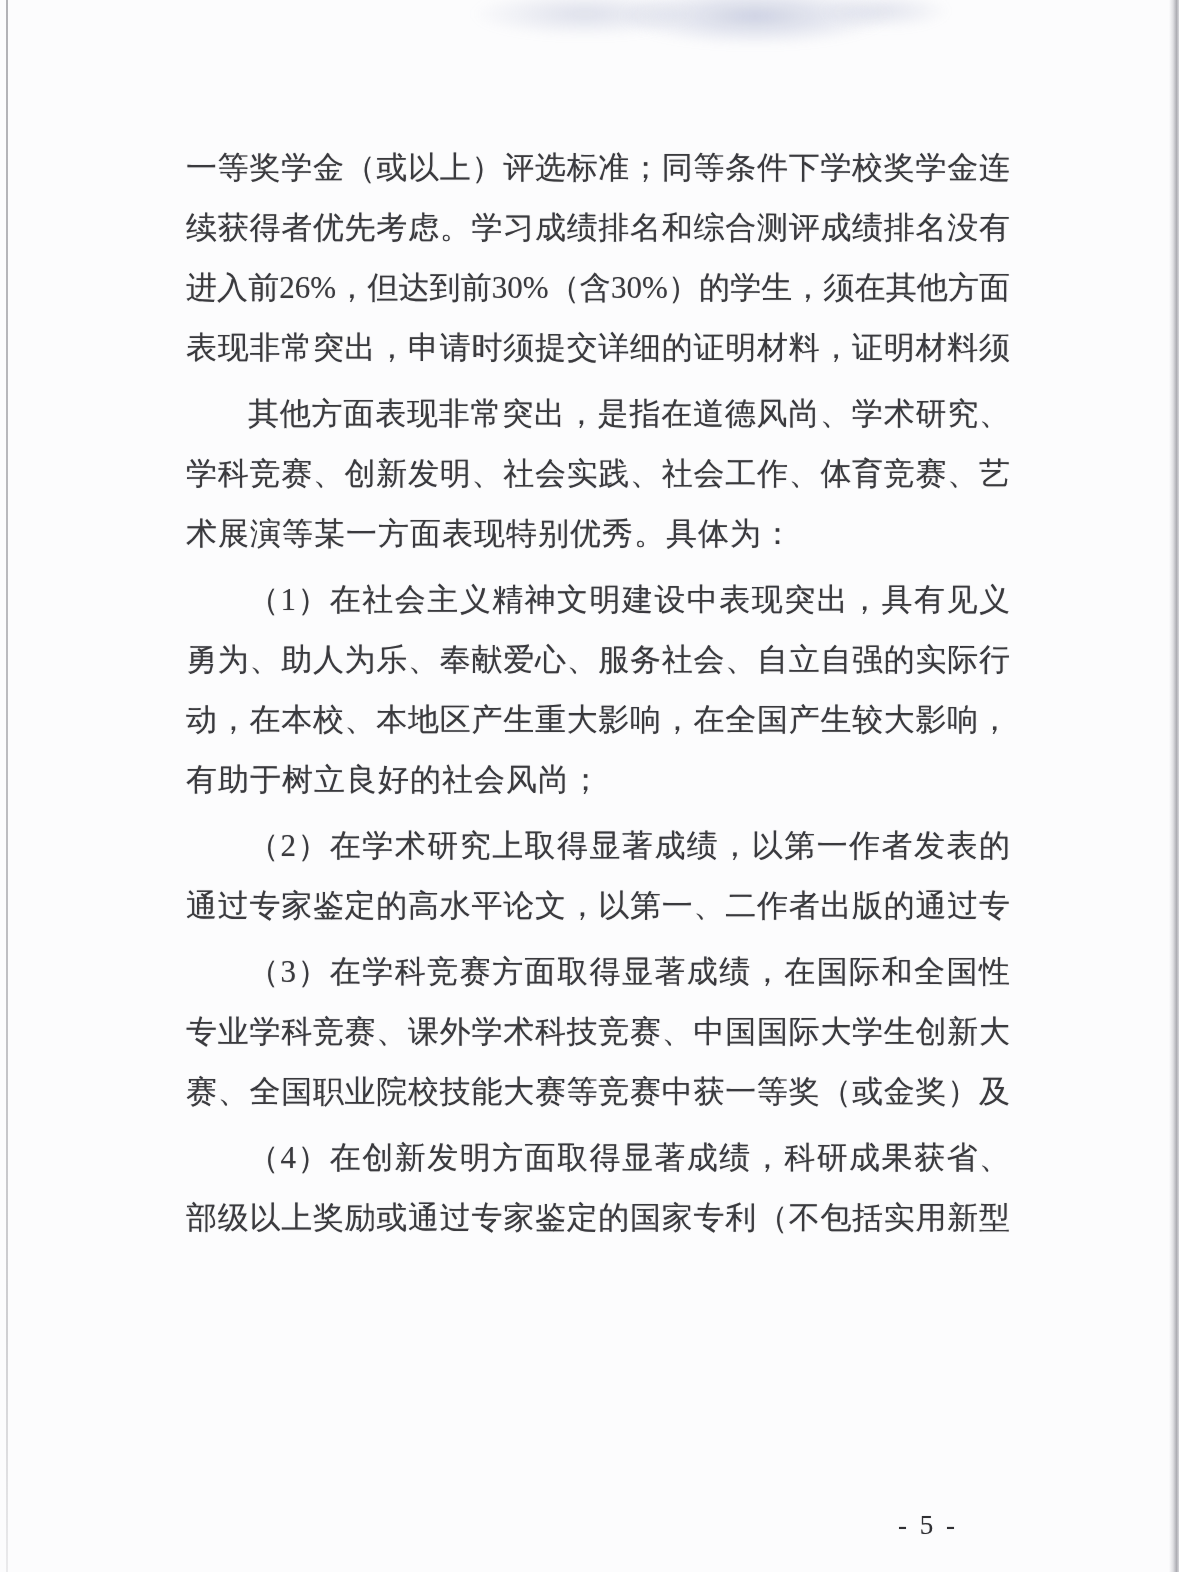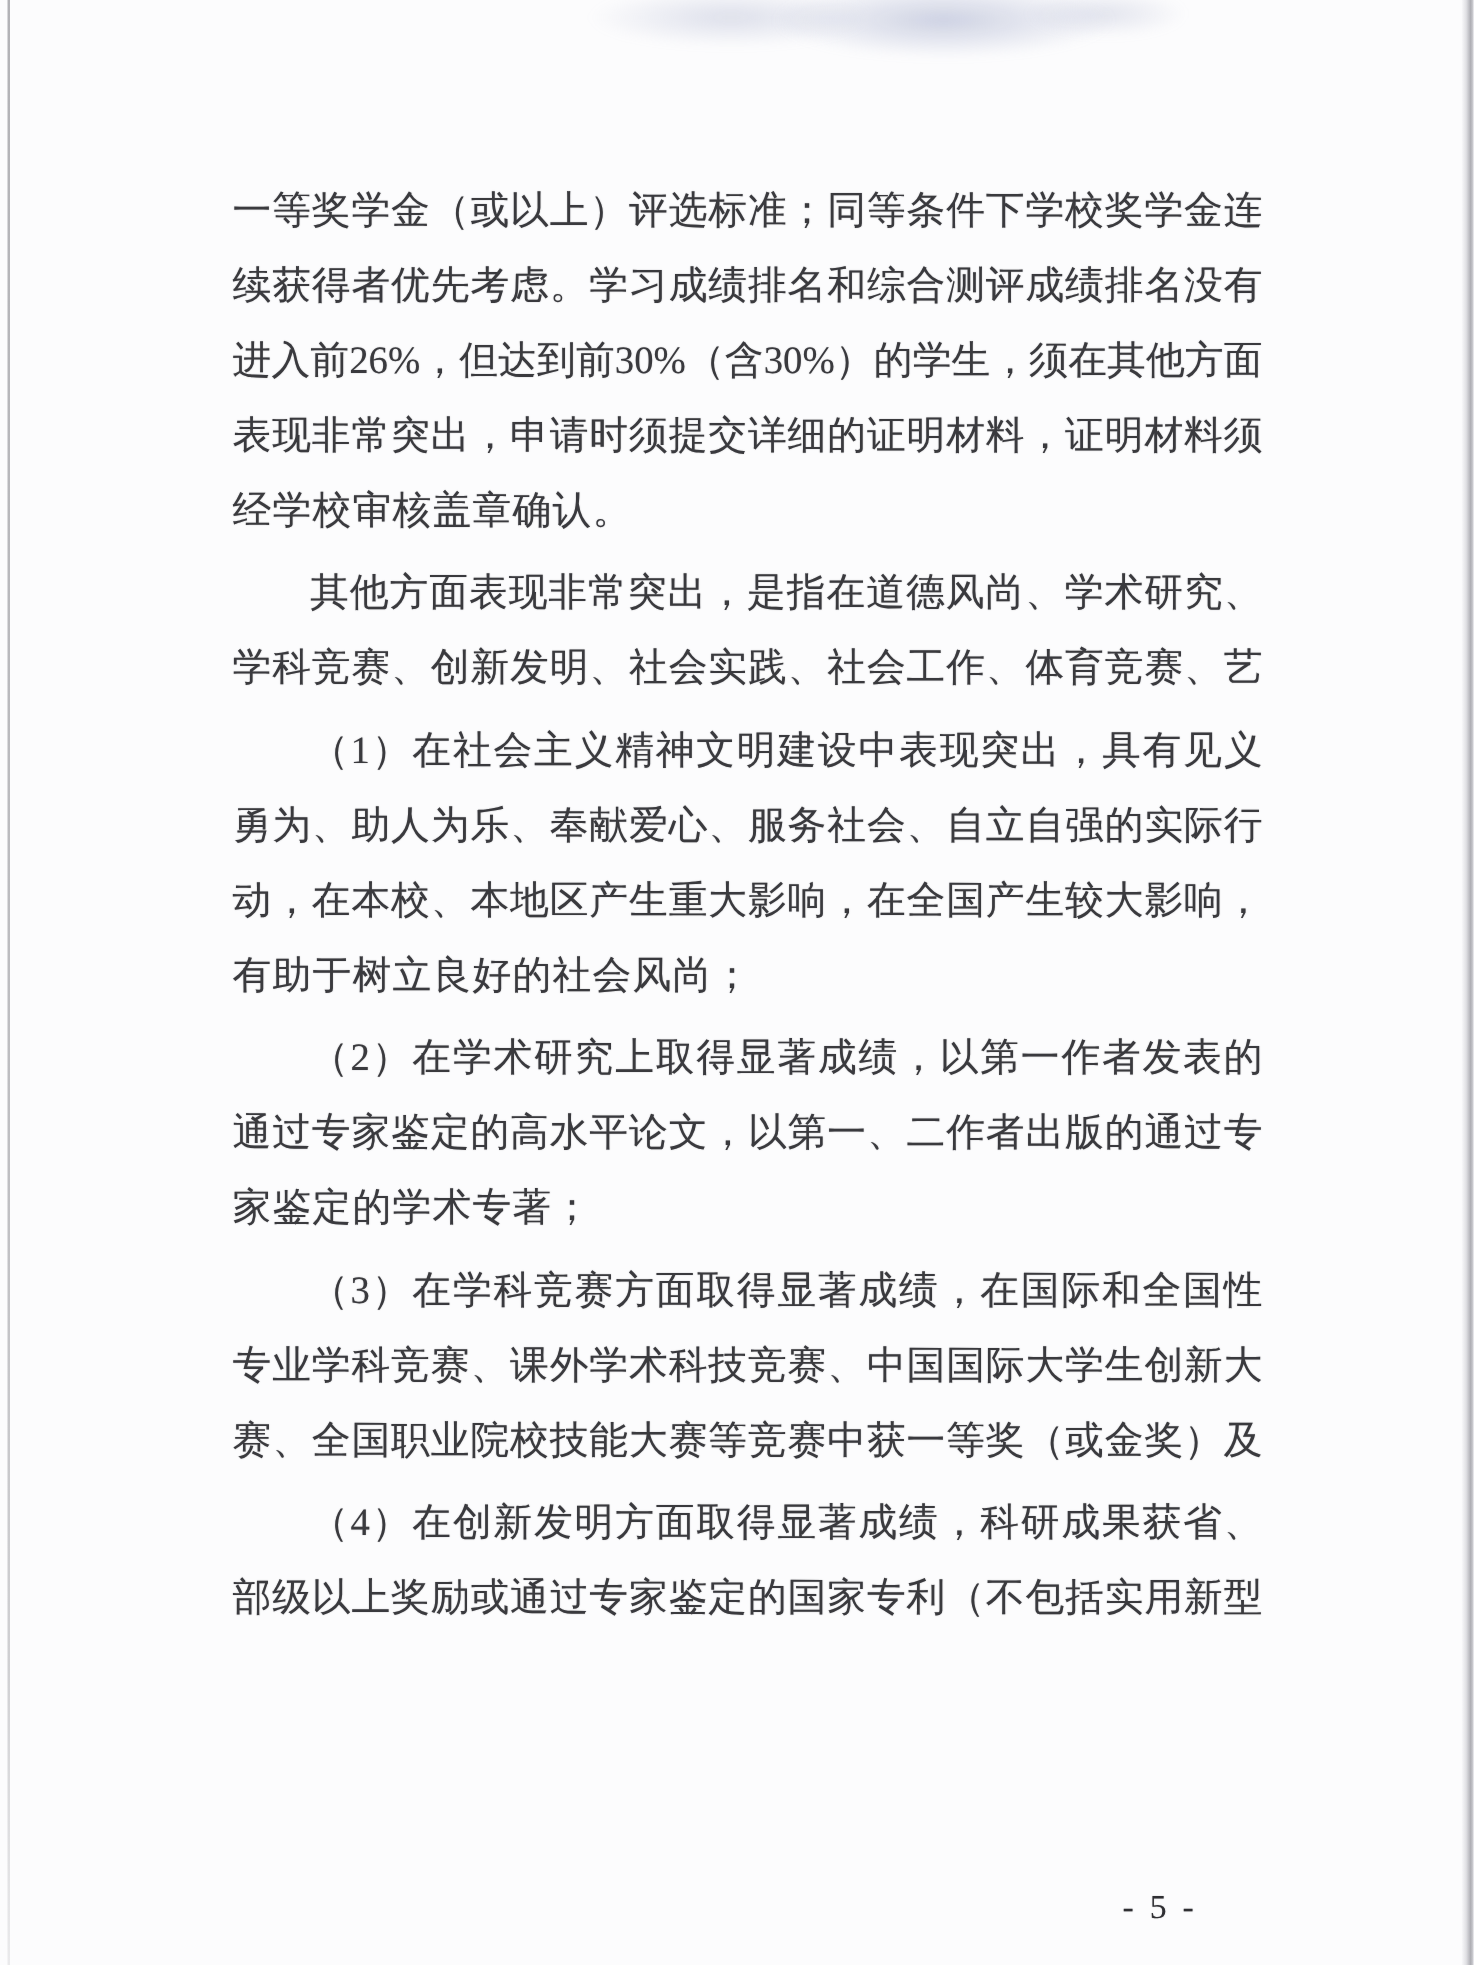--- a/index.html
+++ b/index.html
@@ -207,21 +207,20 @@
           <span>明</span>
           <span>材</span>
           <span>料</span>
           <span>，</span>
           <span>证</span>
           <span>明</span>
           <span>材</span>
           <span>料</span>
           <span>须</span>
         </div>
-        <div class="line plain">经学校审核盖章确认。</div>
       </div>
       <div class="para">
         <div class="line justify indent">
           <span>其</span>
           <span>他</span>
           <span>方</span>
           <span>面</span>
           <span>表</span>
           <span>现</span>
           <span>非</span>
@@ -264,20 +263,21 @@
           <span>工</span>
           <span>作</span>
           <span>、</span>
           <span>体</span>
           <span>育</span>
           <span>竞</span>
           <span>赛</span>
           <span>、</span>
           <span>艺</span>
         </div>
+        <div class="line plain">术展演等某一方面表现特别优秀。具体为：</div>
       </div>
       <div class="para">
         <div class="line justify indent">
           <span>（</span>
           <span>1</span>
           <span>）</span>
           <span>在</span>
           <span>社</span>
           <span>会</span>
           <span>主</span>
@@ -405,21 +405,20 @@
           <span>二</span>
           <span>作</span>
           <span>者</span>
           <span>出</span>
           <span>版</span>
           <span>的</span>
           <span>通</span>
           <span>过</span>
           <span>专</span>
         </div>
-        <div class="line plain">家鉴定的学术专著；</div>
       </div>
       <div class="para">
         <div class="line justify indent">
           <span>（</span>
           <span>3</span>
           <span>）</span>
           <span>在</span>
           <span>学</span>
           <span>科</span>
           <span>竞</span>

